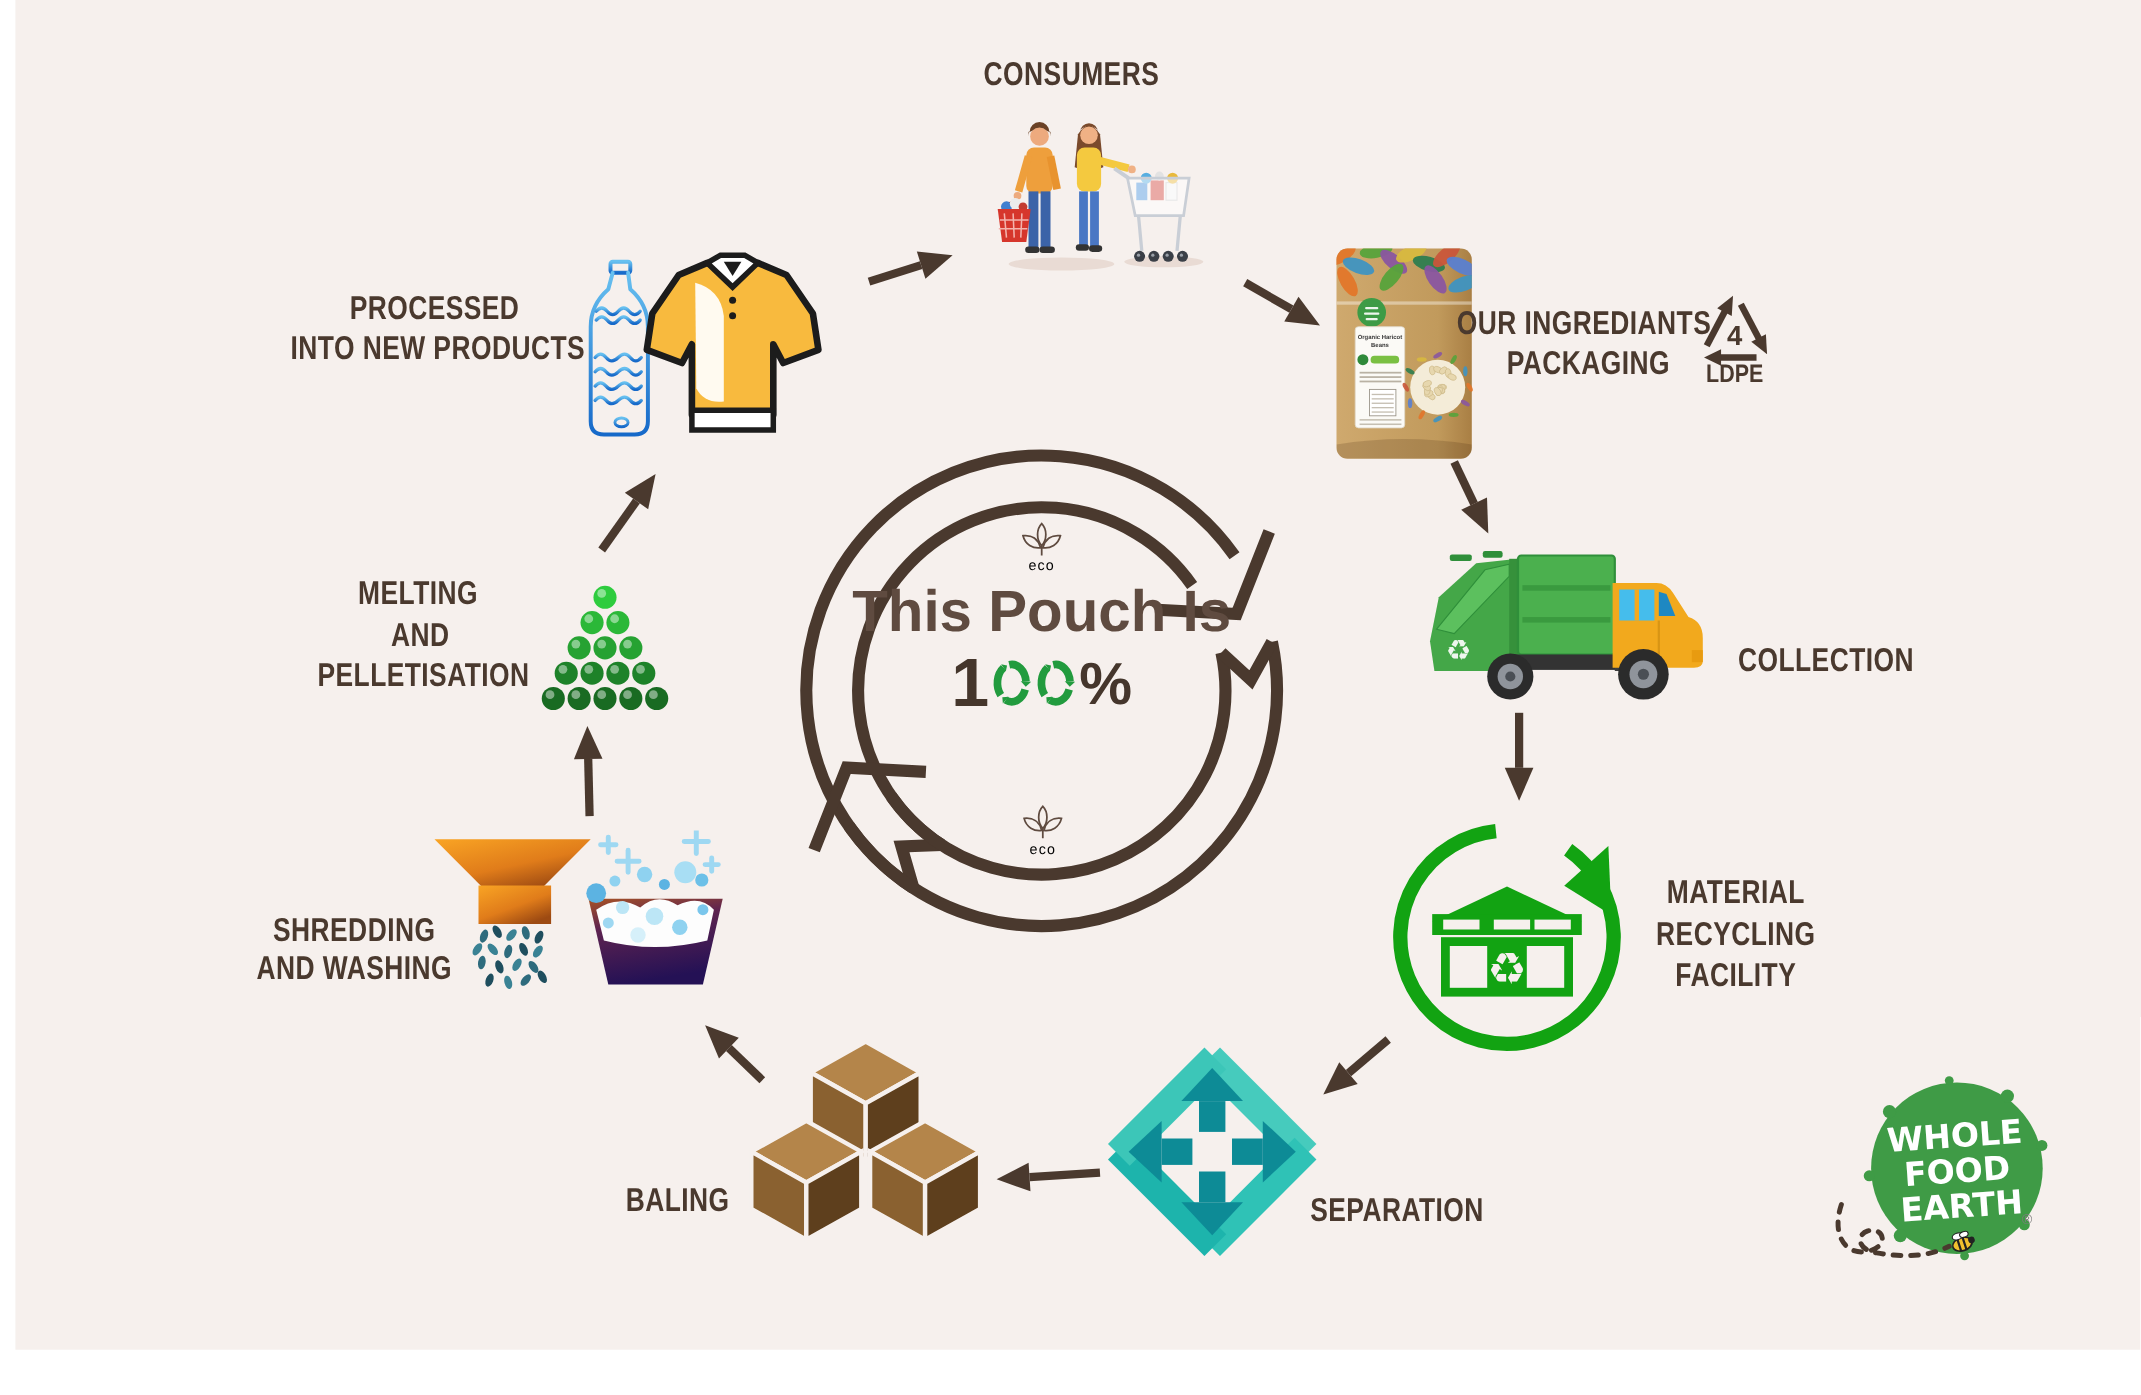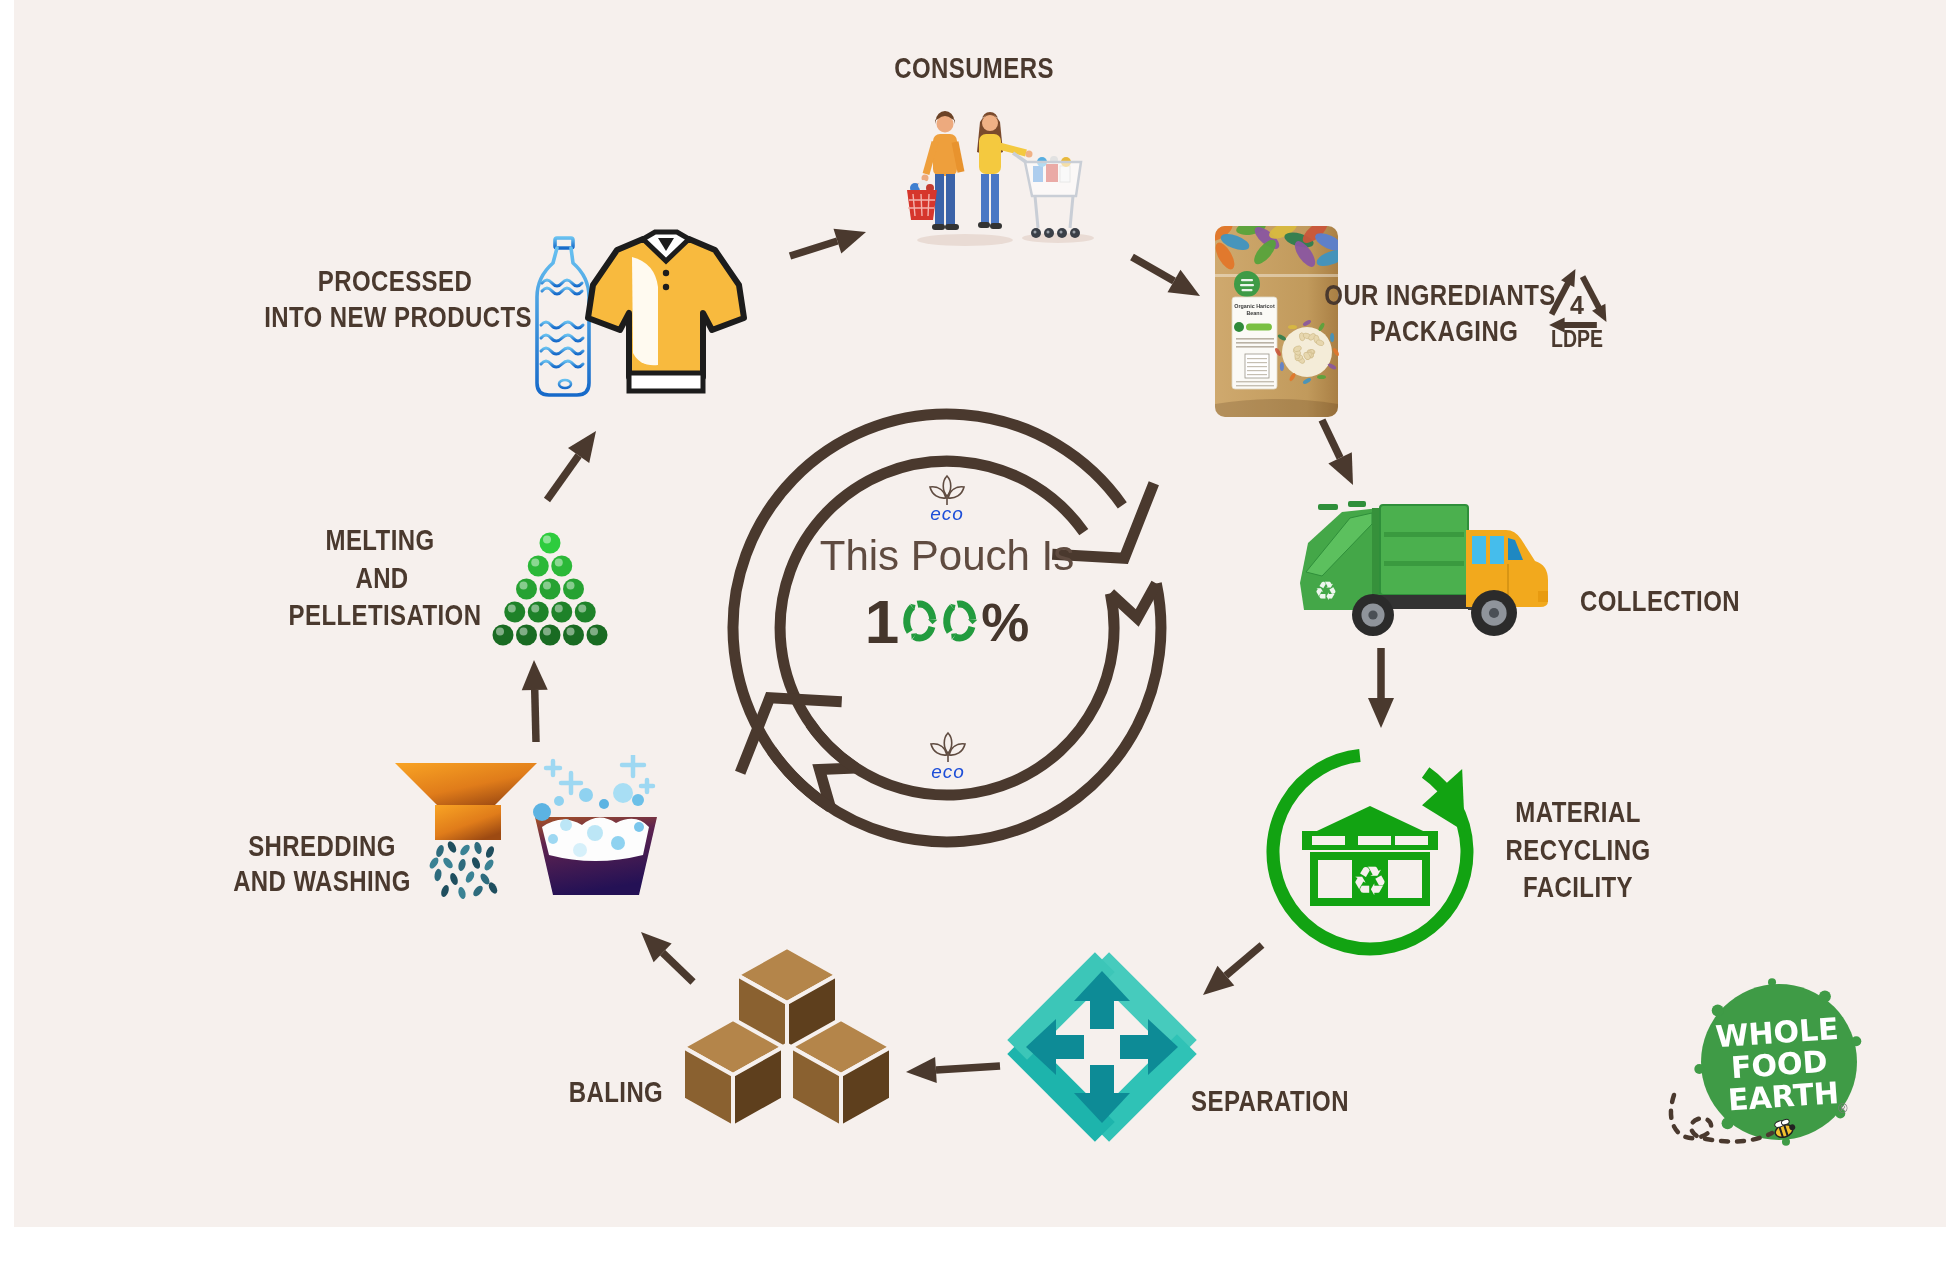--- a/index.html
+++ b/index.html
@@ -4,21 +4,21 @@
 <style>
   html,body{margin:0;padding:0;background:#fff;}
   #canvas{position:relative;width:1946px;height:1268px;background:#ffffff;overflow:hidden;font-family:"Liberation Sans",sans-serif;}
   #board{position:absolute;left:14px;top:0;width:1932px;height:1227px;background:#f6f0ed;}
   .icon{position:absolute;}
   .lbl{position:absolute;font-weight:700;color:#4a392e;white-space:nowrap;transform:translate(-50%,-50%) scaleX(0.8);font-size:30px;letter-spacing:0.5px;}
   .ctxt{position:absolute;color:#5f4b40;white-space:nowrap;transform:translate(-50%,-50%);}
   #pct{display:flex;align-items:center;gap:2px;}
   #pct .d{font-weight:700;color:#45362c;font-size:62px;line-height:1;}
   #pct .pc{font-weight:700;color:#45362c;font-size:54px;line-height:1;}
-  .ecoT{position:absolute;color:#1d4ed8;font-size:19px;transform:translate(-50%,-50%);letter-spacing:1px;font-style:italic;}
+  .ecoT{position:absolute;color:#000000;font-size:13px;transform:translate(-50%,-50%);letter-spacing:1px;}
 </style>
 </head>
 <body>
 
 <div id="canvas">
   <div id="board"></div>
 
   <svg id="arrows" class="icon" style="left:0;top:0" width="1946" height="1268" viewBox="0 0 1946 1268">
       <line x1="790" y1="256" x2="837.3925200459757" y2="241.0339410381129" stroke="#4a392e" stroke-width="7.5"></line>
       <polygon points="866,232 841.307227829158,253.43051568485674 833.4778122627935,228.63736639136908" fill="#4a392e"></polygon>
@@ -420,21 +420,21 @@
   <div class="lbl" style="left:1578px;top:850px">RECYCLING</div>
   <div class="lbl" style="left:1578px;top:887px">FACILITY</div>
   <div class="lbl" style="left:1270px;top:1101px">SEPARATION</div>
   <div class="lbl" style="left:616px;top:1092px">BALING</div>
   <div class="lbl" style="left:322px;top:846px">SHREDDING</div>
   <div class="lbl" style="left:322px;top:881px">AND WASHING</div>
   <div class="lbl" style="left:380px;top:540px">MELTING</div>
   <div class="lbl" style="left:382px;top:578px">AND</div>
   <div class="lbl" style="left:385px;top:615px">PELLETISATION</div>
 
-  <div class="ctxt" style="left:947px;top:556px;font-size:42px;">This Pouch Is</div>
+  <div class="ctxt" style="left:947px;top:556px;font-size:53px;font-weight:bold;">This Pouch Is</div>
   <div class="ctxt" style="left:947px;top:622px;">
     <div id="pct">
       <span class="d">1</span>
       <span id="zero1"><svg width="38" height="48" viewBox="0 0 38 48">
             <path d="M16.742573690329905,8.258268198792464 A13,17 0 0 1 31.950531075192693,23.51835237328981" stroke="#229b3e" stroke-width="7" fill="none"></path>
             <polygon points="31.761153384819632,28.24375292140126 36.67593162330414,23.707730063662872 27.225130527081244,23.32897468291675" fill="#229b3e"></polygon>
             <path d="M9.041422239453286,35.92738936467117 A13,17 0 0 1 11.543506327436404,11.074415247087135" stroke="#229b3e" stroke-width="7" fill="none"></path>
             <polygon points="14.767613992056965,8.926184214811613 9.395275295160882,7.850307582466574 13.691737359711926,14.298522911707696" fill="#229b3e"></polygon>
             <path d="M31.216004070216812,30.814342436536364 A13,17 0 0 1 13.5059625973709,40.407232379623046" stroke="#229b3e" stroke-width="7" fill="none"></path>
             <polygon points="10.4712326231234,37.83006286378712 10.928793081534973,43.441962353870544 16.083132113206826,37.37250240537555" fill="#229b3e"></polygon>

